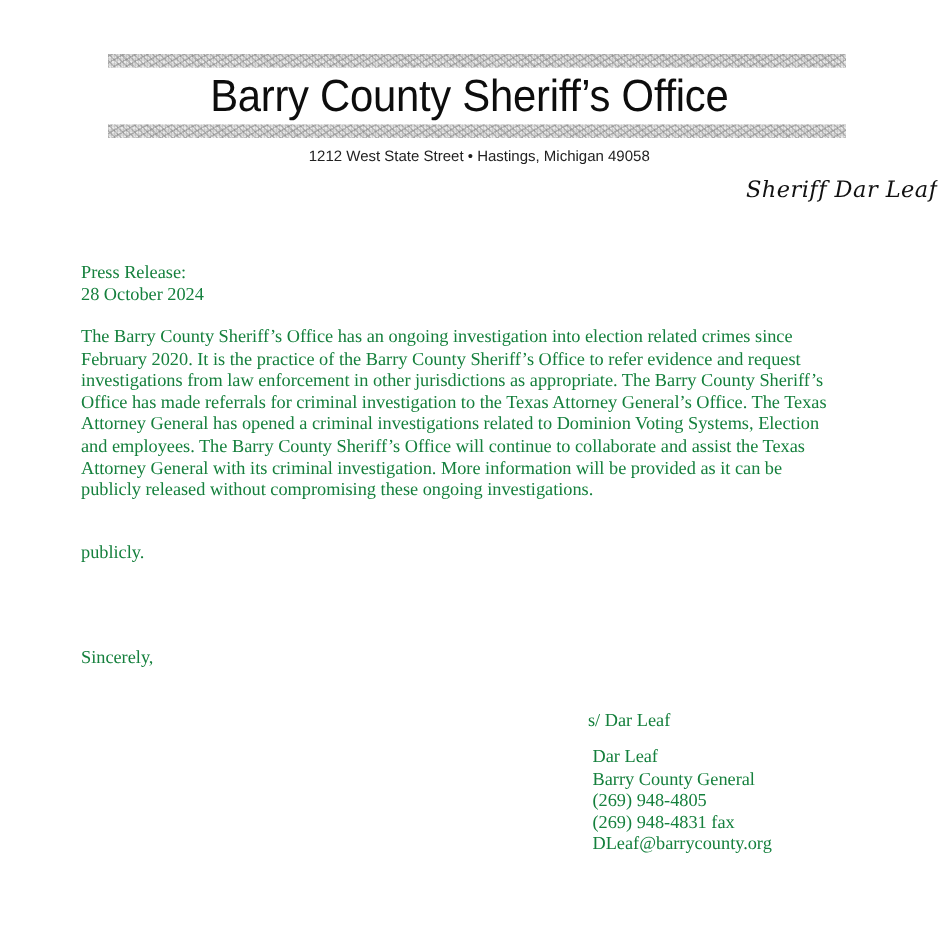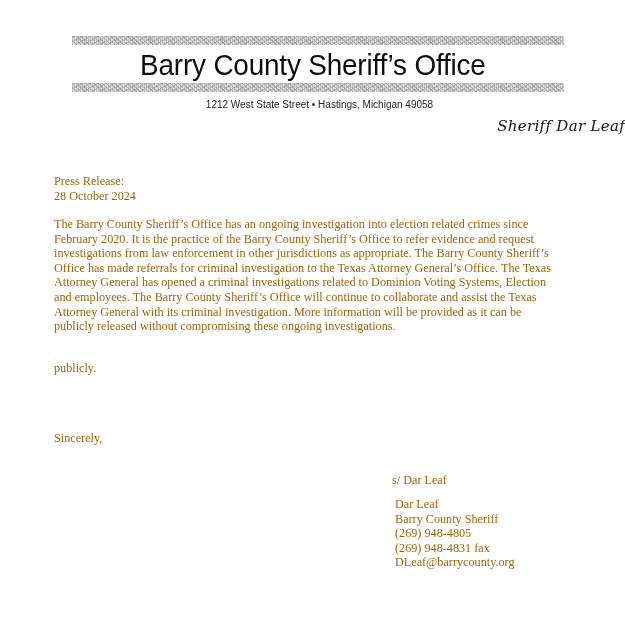--- a/index.html
+++ b/index.html
@@ -73,21 +73,21 @@
       line-height: 20px;
       color: #111111;
       padding-left: 14px;
       box-sizing: border-box;
       letter-spacing: 0.3px;
     }
     .doc {
       font-family: "Liberation Serif", serif;
       font-size: 12.2px;
       line-height: 14.6px;
-      color: #a16207;
+      color: #15803d;
     }
     .release-block {
       position: absolute;
       left: 54px;
       top: 174px;
       width: 520px;
     }
     .para1 {
       position: absolute;
       left: 54px;
@@ -154,17 +154,17 @@
 <div class="para2 doc">
   <span class="line">publicly.</span>
 </div>
 
 <div class="closing doc">Sincerely,</div>
 
 <div class="sig doc">s/ Dar Leaf</div>
 
 <div class="contact doc">
   <span>Dar Leaf</span>
-  <span>Barry County Sheriff</span>
+  <span>Barry County General</span>
   <span>(269) 948-4805</span>
   <span>(269) 948-4831 fax</span>
   <span>DLeaf@barrycounty.org</span>
 </div>
 
 </body></html>

